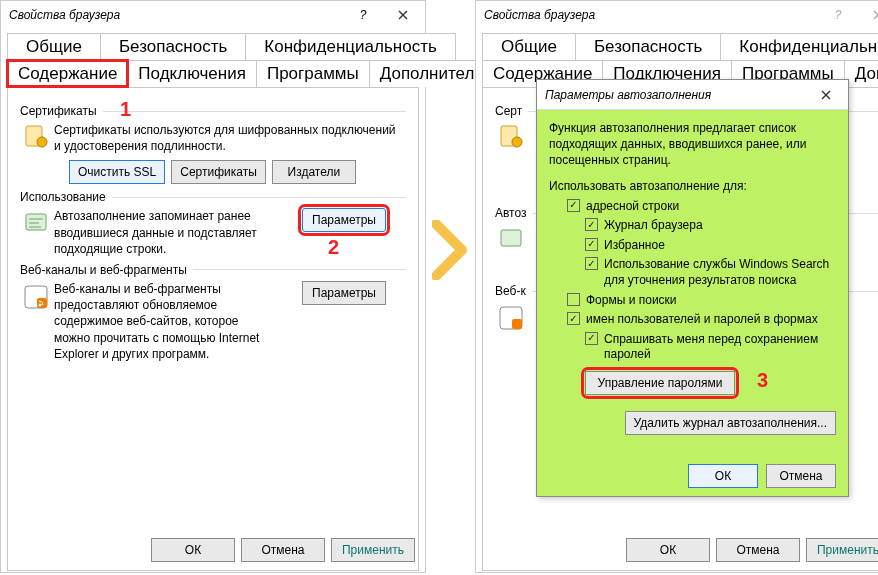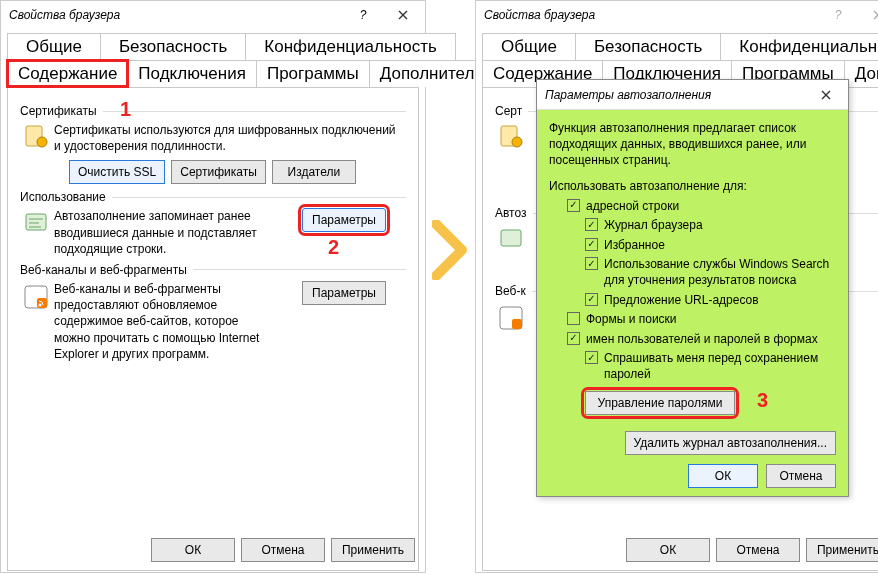--- a/index.html
+++ b/index.html
@@ -96,21 +96,21 @@
     background: #e9e9e9;
     min-width: 84px;
     text-align: center;
     font-size: 12px;
     line-height: 16px;
   }
   .win-btn.blue {
     border: 1.5px solid #2a7ade;
     background: #eaf3fe;
   }
-  .win-btn.disabled { color: #000000; }
+  .win-btn.disabled { color: #0f766e; }
   .red-box {
     outline: 3px solid #e22;
     outline-offset: 1px;
     border-radius: 3px;
   }
   .dialog .bottom-area {
     position: absolute;
     left: 6px; right: 6px;
     bottom: 6px;
     display: flex;
@@ -372,24 +372,20 @@
         <span>Журнал браузера</span>
       </div>
       <div class="chk-line indent2">
         <span class="chk checked"></span>
         <span>Избранное</span>
       </div>
       <div class="chk-line indent2">
         <span class="chk checked"></span>
         <span>Использование службы Windows Search для уточнения результатов поиска</span>
       </div>
-      <div class="chk-line indent2">
-        <span class="chk checked"></span>
-        <span>Предложение URL-адресов</span>
-      </div>
       <div class="chk-line indent1">
         <span class="chk"></span>
         <span>Формы и поиски</span>
       </div>
       <div class="chk-line indent1">
         <span class="chk checked"></span>
         <span>имен пользователей и паролей в формах</span>
       </div>
       <div class="chk-line indent2">
         <span class="chk checked"></span>

